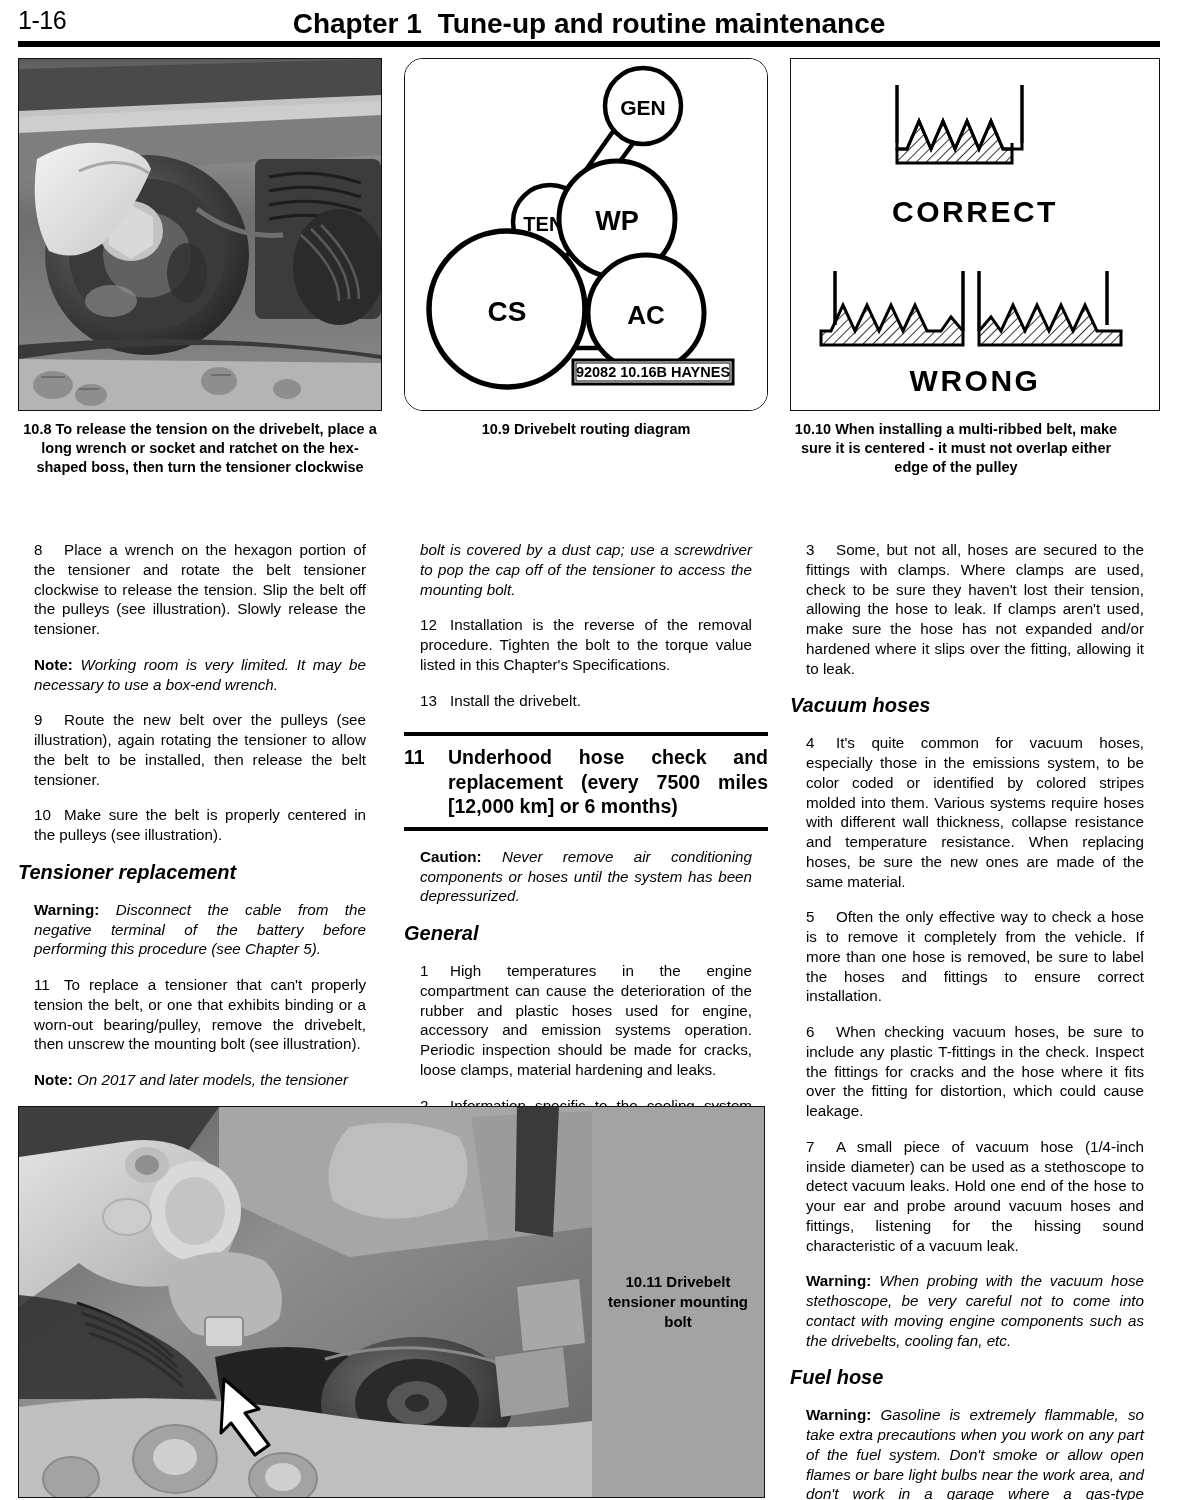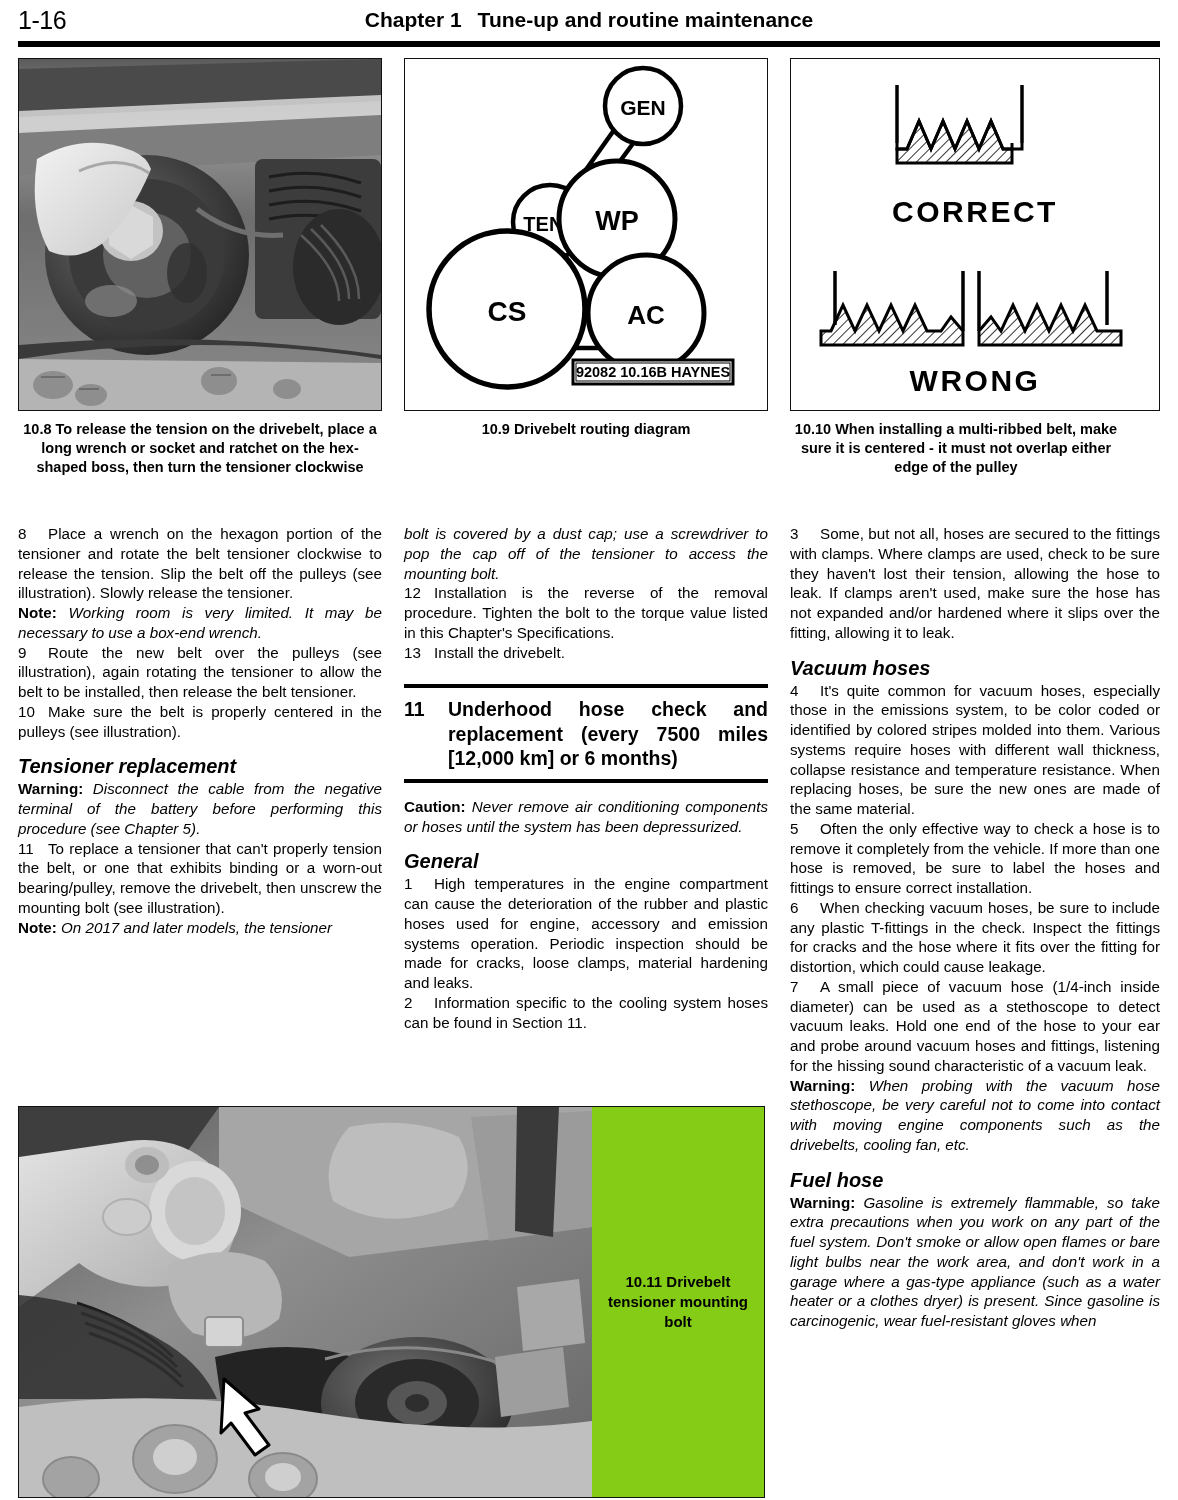--- a/index.html
+++ b/index.html
@@ -21,21 +21,21 @@
     position: absolute;
     left: 18px; top: 6px; width: 1142px; height: 30px;
   }
   #folio {
     position: absolute; left: 0; top: 0;
     font-size: 25px; font-weight: normal; letter-spacing: -0.5px;
   }
   #chapter-title {
     position: absolute; left: 0; top: 2px; width: 1142px;
     text-align: center;
-    font-size: 21px; font-weight: bold;
+    font-size: 28px; font-weight: bold;
   }
   #chapter-title .ch-num { margin-right: 16px; }
   #header-rule {
     position: absolute; left: 18px; top: 41px;
     width: 1142px; height: 6px; background: #000;
   }
 
   
   .fig { position: absolute; }
   .fig-frame {
@@ -49,38 +49,38 @@
     text-align: center;
     font-size: 14.5px;
     font-weight: bold;
     line-height: 1.32;
     margin-top: 9px;
   }
 
   #fig-10-8 { left: 18px; top: 58px; width: 364px; }
   #fig-10-8 .fig-frame { width: 364px; height: 353px; }
   #fig-10-9 { left: 404px; top: 58px; width: 364px; }
-  #fig-10-9 .fig-frame { width: 364px; height: 353px; }
+  #fig-10-9 .fig-frame { width: 364px; height: 353px; border-radius: 19px; }
   #fig-10-10 { left: 790px; top: 58px; width: 332px; }
   #fig-10-10 .fig-frame { width: 370px; height: 353px; }
 
   
   .col {
     position: absolute;
     font-size: 15.2px;
     line-height: 1.30;
     text-align: justify;
     text-justify: inter-word;
     hyphens: none;
   }
   #col-left  { left: 18px;  top: 524px; width: 364px; }
   #col-mid   { left: 404px; top: 524px; width: 364px; }
   #col-right { left: 790px; top: 524px; width: 370px; }
 
-  .para { margin: 0; }
+  .para { margin: 16px; }
   .para .num {
     font-weight: normal;
     display: inline-block;
     min-width: 30px;
   }
   .lead-in { font-weight: bold; }
   .ital { font-style: italic; }
 
   .subhead {
     font-size: 20px;
@@ -105,21 +105,21 @@
   .sec-head .sec-num { width: 44px; flex: 0 0 44px; }
   .sec-head .sec-title { flex: 1; }
 
   
   #fig-10-11 {
     position: absolute;
     left: 18px; top: 1106px;
     width: 747px; height: 392px;
     border: 1px solid #111;
     box-sizing: border-box;
-    background: #84cc16;
+    background: #a3a3a3;
     display: flex;
   }
   #fig-10-11 .photo-wrap { width: 573px; height: 100%; overflow: hidden; position: relative; }
   #fig-10-11 .cap-wrap {
     flex: 1;
     display: flex;
     align-items: center;
     justify-content: center;
   }
   #fig-10-11 .cap-text {

